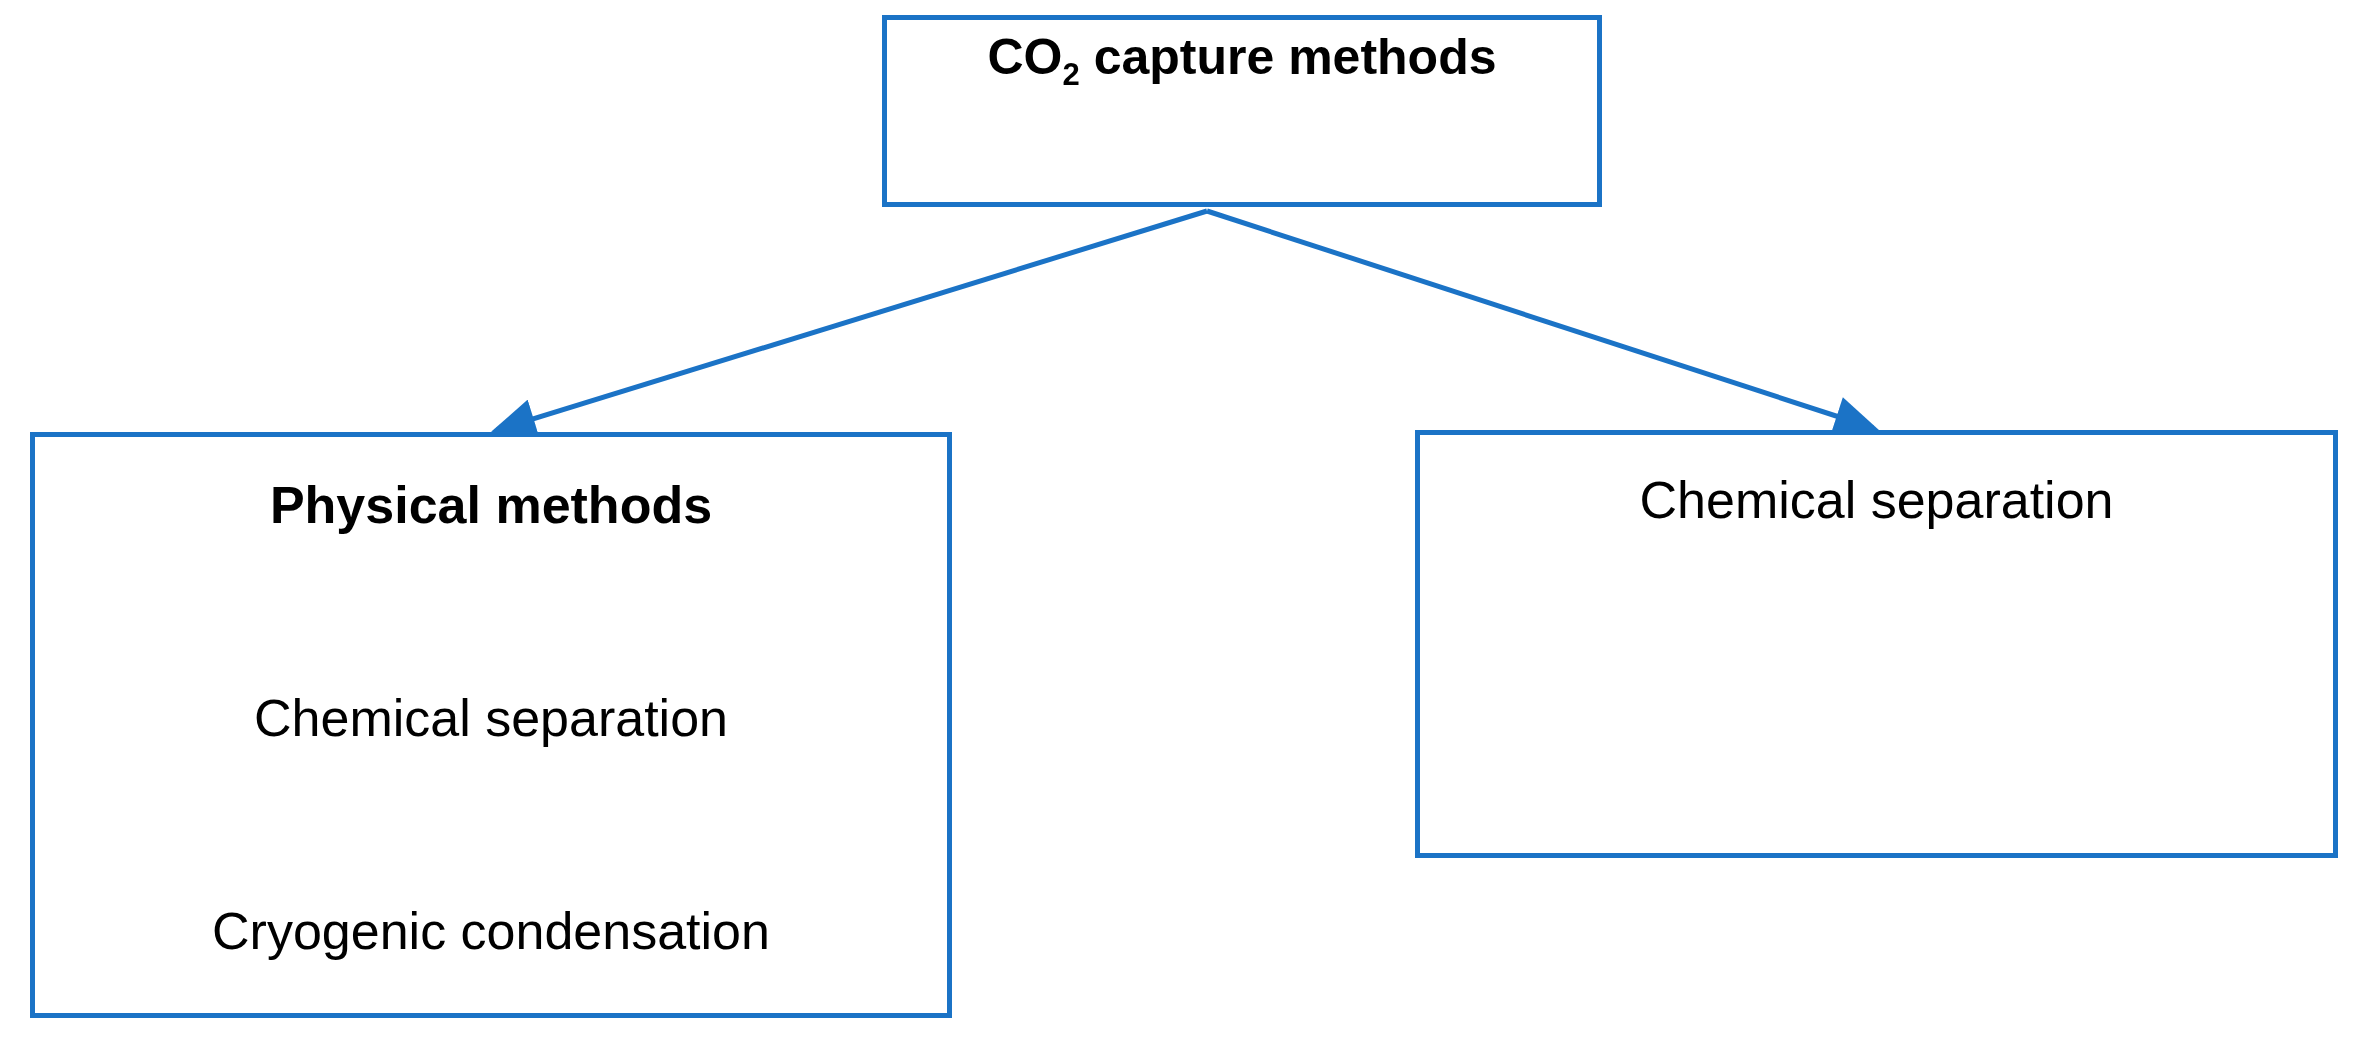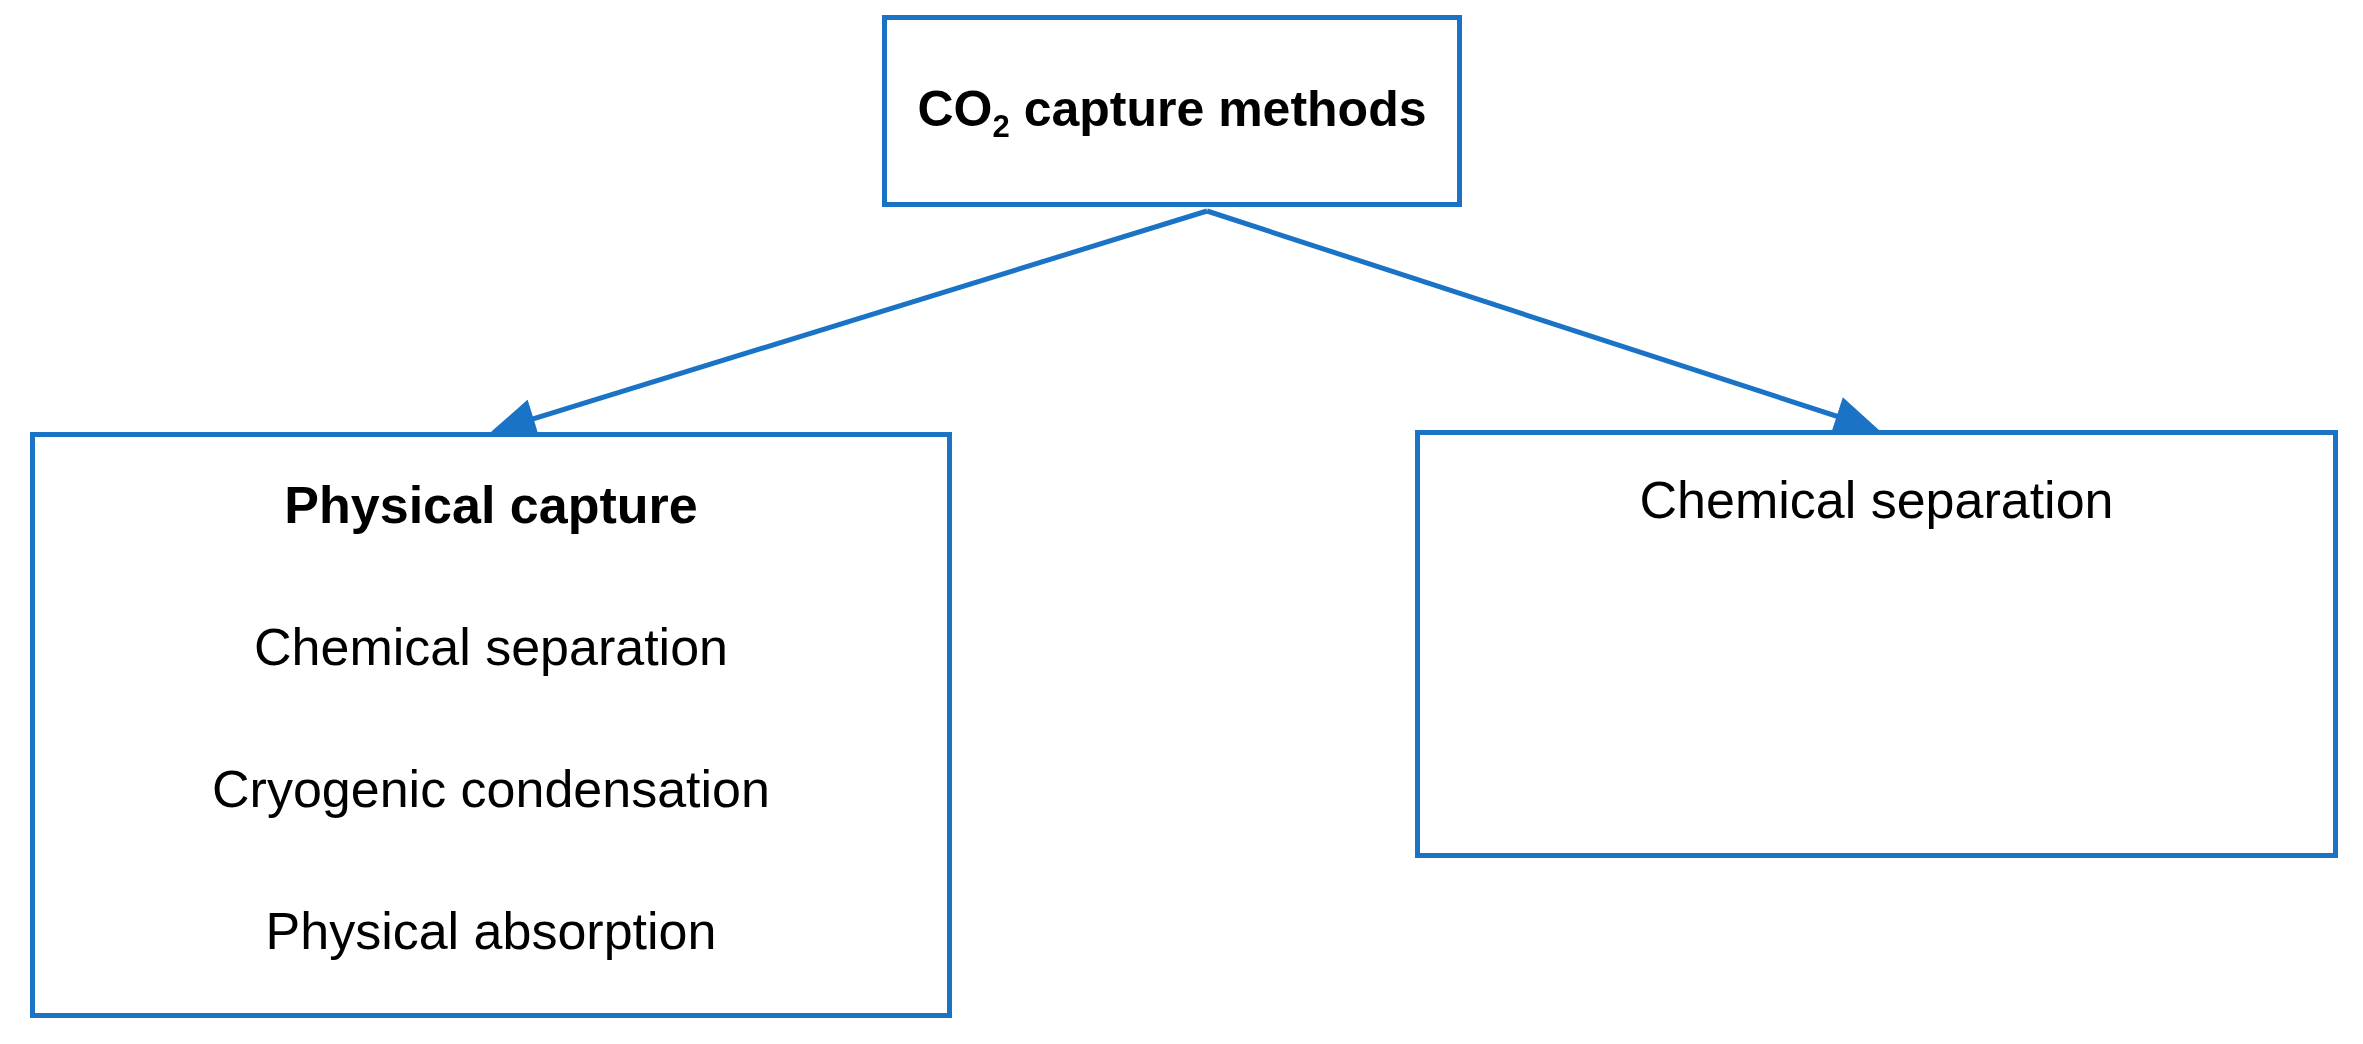--- a/index.html
+++ b/index.html
@@ -24,22 +24,22 @@
     position: absolute;
     border: 5px solid var(--accent);
     background: var(--bg);
     display: flex;
     flex-direction: column;
     align-items: center;
     text-align: center;
   }
   .root-box {
     left: 882px; top: 15px;
-    width: 580px; height: 192px;
-    justify-content: center;
+    width: 720px; height: 192px;
+    justify-content: space-between;
     font-weight: bold;
     font-size: 50px;
     line-height: 1.5;
   }
   .root-box sub { font-size: 0.62em; }
   .branch-box { font-size: 52px; }
   .left-box {
     left: 30px; top: 432px;
     width: 922px; height: 586px;
     justify-content: space-between;
@@ -69,23 +69,22 @@
     <line x1="1207" y1="211" x2="1873" y2="428" stroke-width="5" stroke="#1B73C6" marker-end="url(#arrowhead)"></line>
   </svg>
 
   <div class="box root-box">
     <div class="node-line">
       <span>CO</span><sub>2</sub><span> capture methods</span>
     </div>
   </div>
 
   <div class="box branch-box left-box">
-    <div class="node-line branch-title">Physical capture</div>
+    <div class="node-line branch-title">Physical methods</div>
     <div class="node-line">Chemical separation</div>
     <div class="node-line">Cryogenic condensation</div>
-    <div class="node-line">Physical absorption</div>
   </div>
 
   <div class="box branch-box right-box">
     <div class="node-line">Chemical separation</div>
   </div>
 
 </div>
 
 </body></html>

